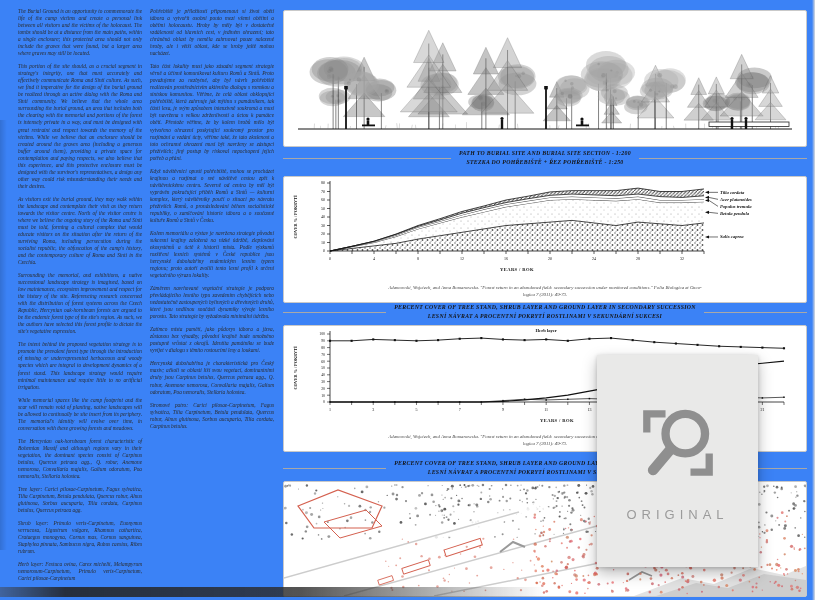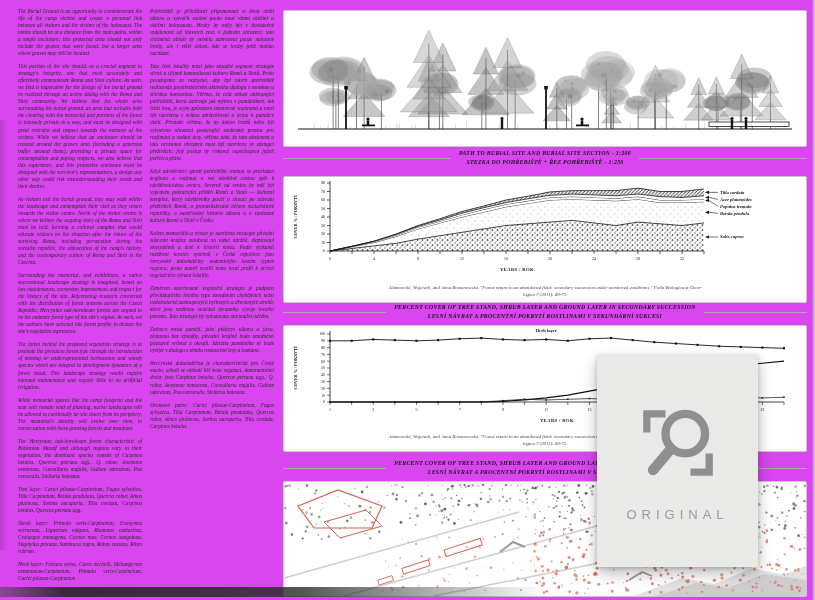--- a/index.html
+++ b/index.html
@@ -1,17 +1,17 @@
 <!DOCTYPE html>
 <html><head>
 <meta charset="utf-8">
 <style>
   html,body{margin:0;padding:0;background:#fff;}
   *{box-sizing:border-box;}
-  #sheet{position:relative;width:815px;height:600px;background:#d946ef;overflow:hidden;
+  #sheet{position:relative;width:815px;height:600px;background:#3b82f6;overflow:hidden;
          font-family:"Liberation Serif",serif;}
   .textcol{position:absolute;top:8px;width:124px;font-style:italic;font-size:5.3px;
            line-height:1.33;color:#2b2b2b;text-align:justify;}
   #col1{left:18px;} #col2{left:150px;}
   .textcol p{margin:0 0 6px 0;}
   .panel{position:absolute;left:283px;width:524px;background:#fff;border:1px solid #c9c9c9;border-radius:2px;}
   #panel-section{top:10px;height:137px;}
   #panel-chart1{top:176px;height:127px;}
   #panel-chart2{top:325px;height:127px;}
   #panel-plan{top:481px;height:116px;}

